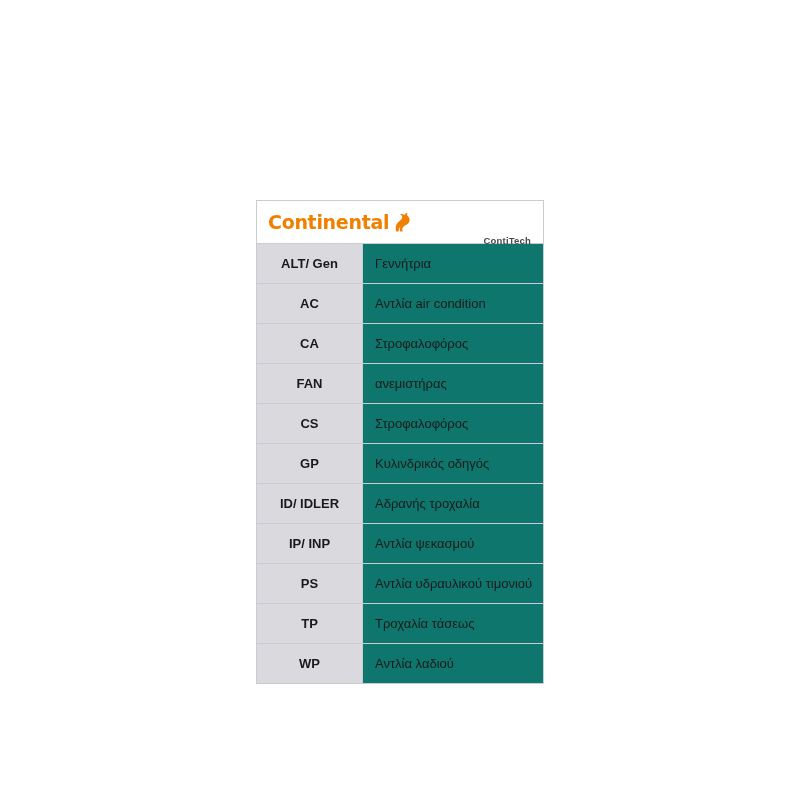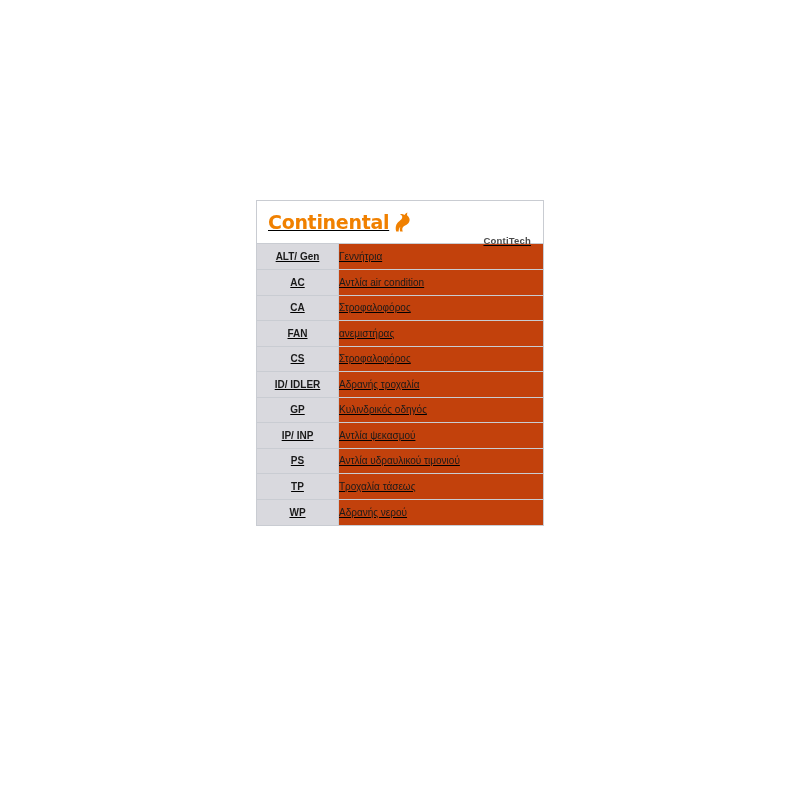--- a/index.html
+++ b/index.html
@@ -19,21 +19,20 @@
   }
 
   #legend-card {
     position: absolute;
     left: 256px;
     top: 200px;
     width: 288px;
     background: #ffffff;
     border: 1px solid #c9ccd2;
     box-sizing: border-box;
-    text-decoration: underline;
   }
 
   
   .card-header {
     display: flex;
     align-items: center;
     justify-content: space-between;
     height: 43px;
     padding: 0 10px 0 11px;
     border-bottom: 1px solid #c9ccd2;
@@ -78,42 +77,42 @@
     width: 100%;
     table-layout: fixed;
   }
 
   table.legend-table tr {
     height: 25.5px;
   }
 
   table.legend-table td {
     border-bottom: 1px solid #c9ccd2;
-    font-size: 10px;
+    font-size: 13px;
     color: #1a1a1a;
-    padding: 0;
+    padding: 12px;
     vertical-align: middle;
   }
 
   table.legend-table tr:last-child td {
     border-bottom: none;
   }
 
   td.code-cell {
     width: 81px;
     background: #d9d9de;
     border-right: 1px solid #c9ccd2;
     font-weight: bold;
     text-align: center;
     color: #111111;
     font-size: 12.5px;
   }
 
   td.desc-cell {
-    background: #c2410c;
+    background: #0f766e;
     padding-left: 10px;
     font-size: 13px;
     color: #111111;
     white-space: nowrap;
     overflow: hidden;
   }
 </style>
 </head>
 <body>
 
@@ -149,40 +148,40 @@
         </tr>
         <tr>
           <td class="code-cell">FAN</td>
           <td class="desc-cell">ανεμιστήρας</td>
         </tr>
         <tr>
           <td class="code-cell">CS</td>
           <td class="desc-cell">Στροφαλοφόρος</td>
         </tr>
         <tr>
+          <td class="code-cell">GP</td>
+          <td class="desc-cell">Κυλινδρικός οδηγός</td>
+        </tr>
+        <tr>
           <td class="code-cell">ID/ IDLER</td>
           <td class="desc-cell">Αδρανής τροχαλία</td>
-        </tr>
-        <tr>
-          <td class="code-cell">GP</td>
-          <td class="desc-cell">Κυλινδρικός οδηγός</td>
         </tr>
         <tr>
           <td class="code-cell">IP/ INP</td>
           <td class="desc-cell">Αντλία ψεκασμού</td>
         </tr>
         <tr>
           <td class="code-cell">PS</td>
           <td class="desc-cell">Αντλία υδραυλικού τιμονιού</td>
         </tr>
         <tr>
           <td class="code-cell">TP</td>
           <td class="desc-cell">Τροχαλία τάσεως</td>
         </tr>
         <tr>
           <td class="code-cell">WP</td>
-          <td class="desc-cell">Αδρανής νερού</td>
+          <td class="desc-cell">Αντλία λαδιού</td>
         </tr>
       </tbody>
     </table>
 
   </div>
 </div>
 
 </body></html>

